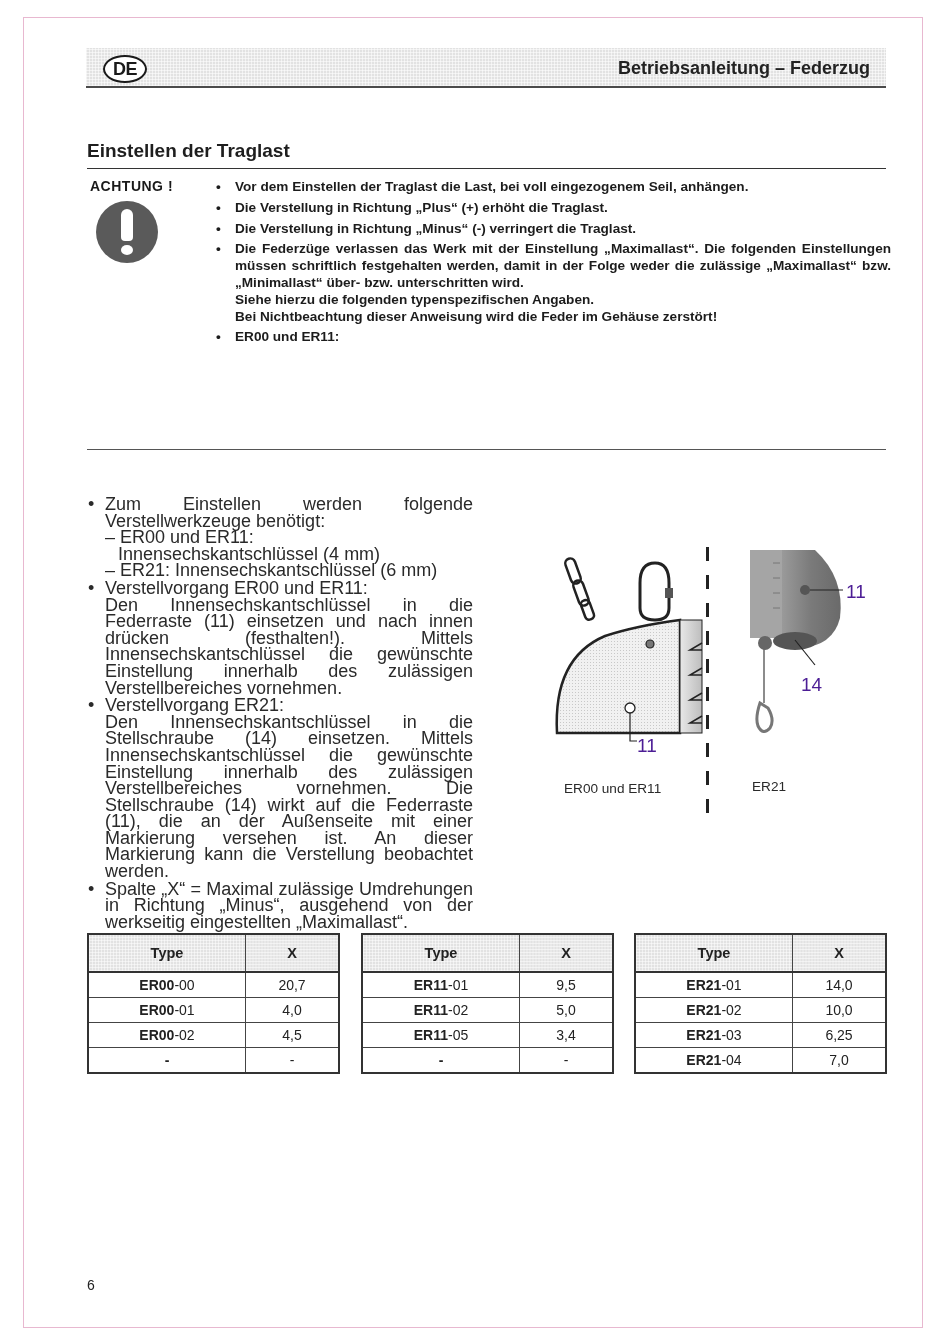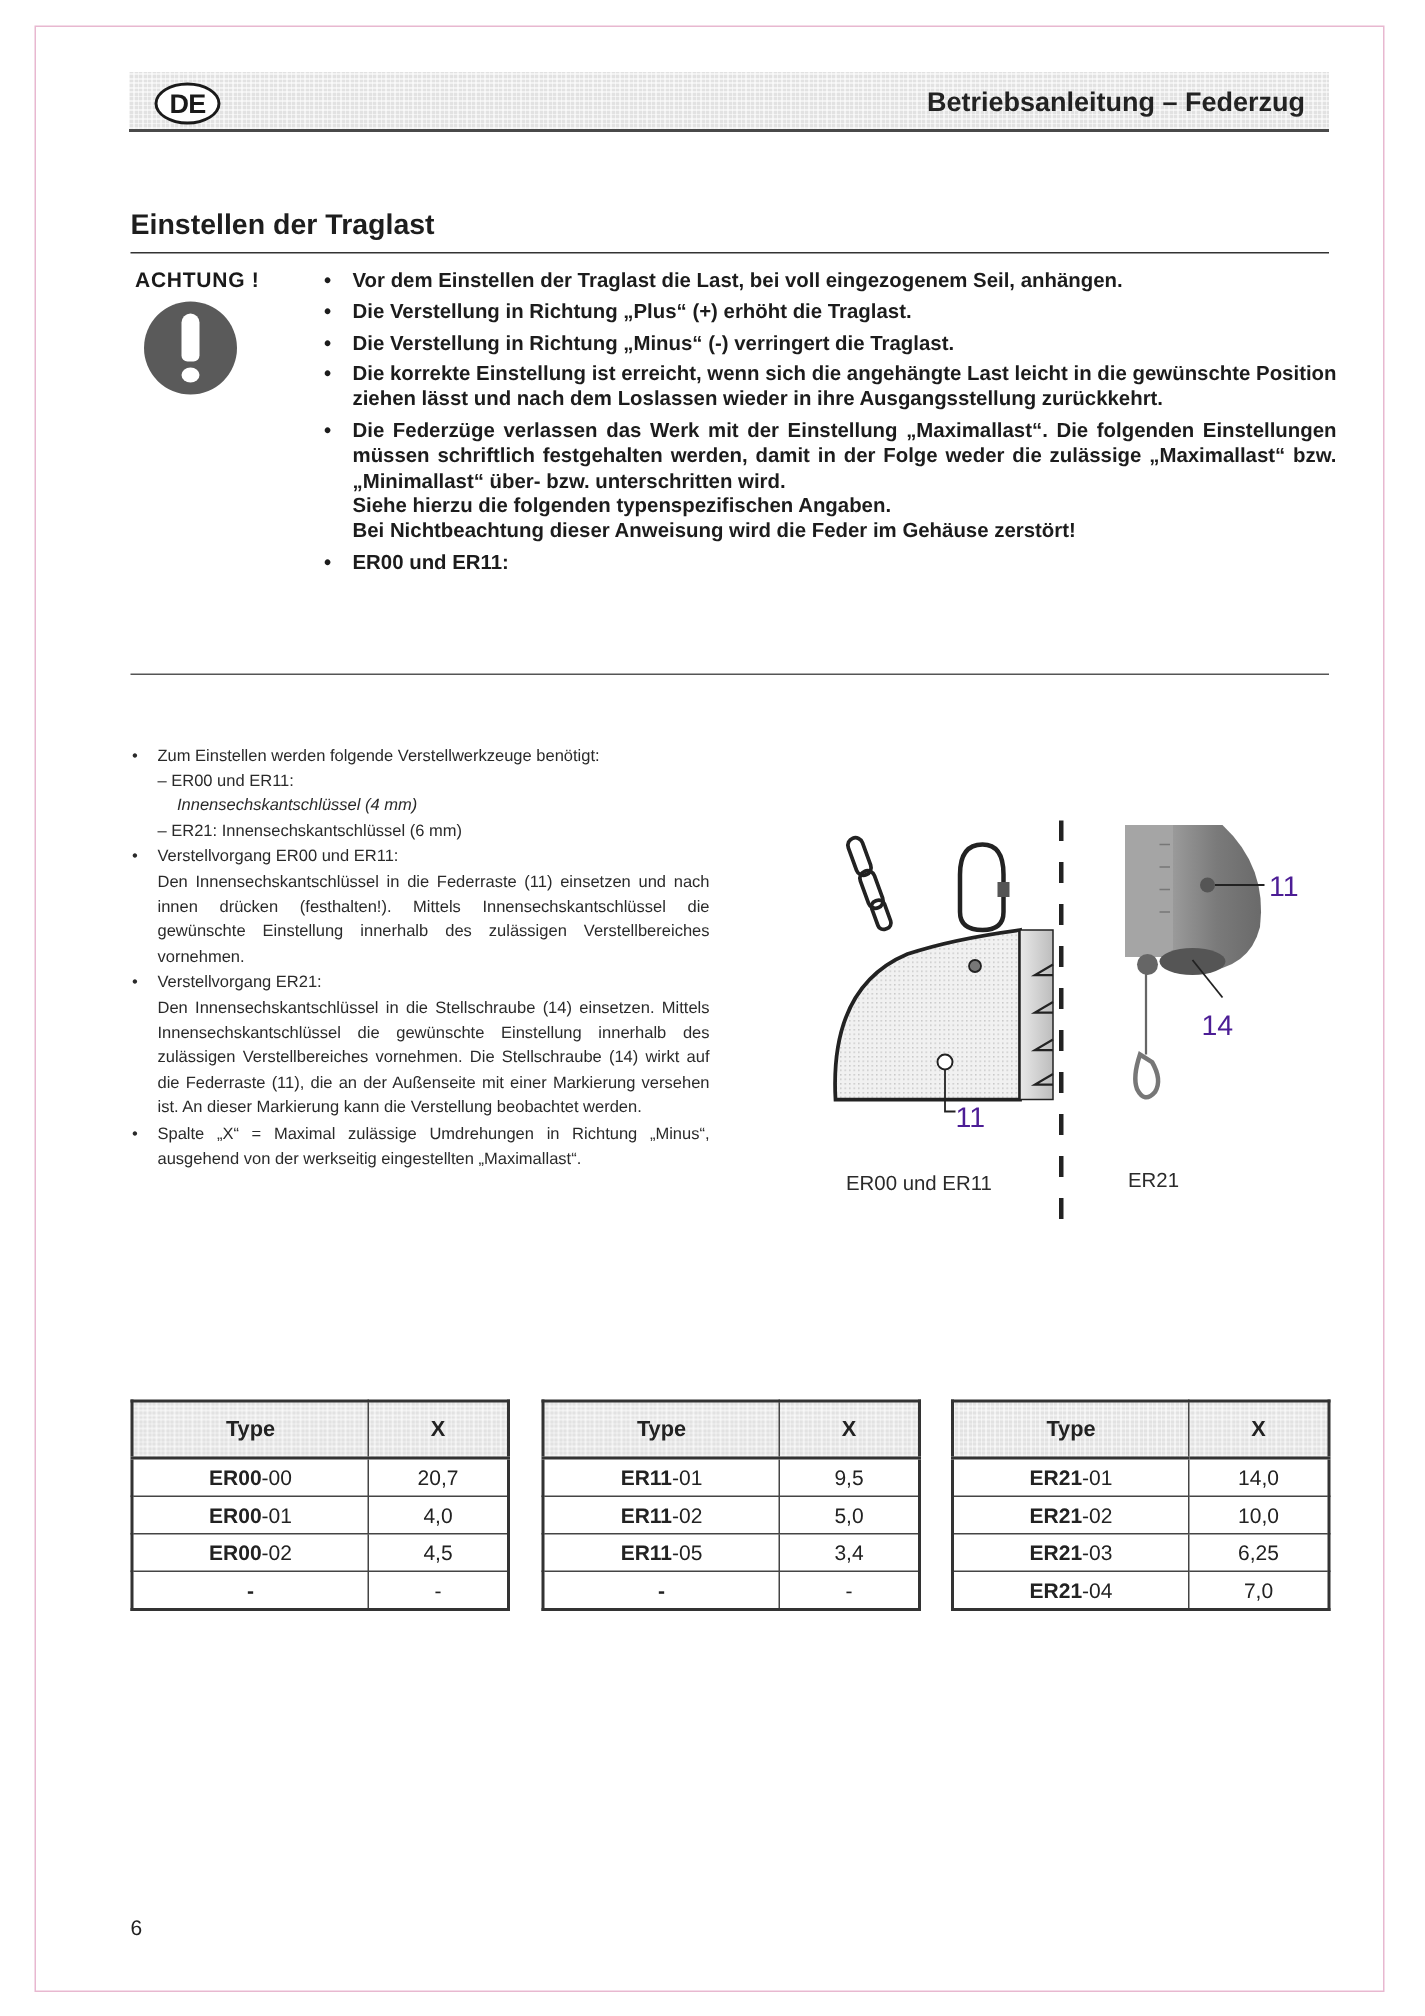--- a/index.html
+++ b/index.html
@@ -31,25 +31,25 @@
                     background: #fff; border-radius: 6px 6px 4px 4px; }
   .warn-icon .dot { position: absolute; left: 25px; top: 44px; width: 12px; height: 10px; background: #fff; border-radius: 50%; }
 
   ul.warn-list { position: absolute; left: 208px; top: 174px; width: 678px; margin: 5px; padding: 0; list-style: none;
                  font-size: 13.6px; font-weight: bold; line-height: 16.8px; color: #1c1c1c; }
   ul.warn-list li { position: relative; padding-left: 22px; margin-bottom: 4px; text-align: justify; }
   ul.warn-list li::before { content: "•"; position: absolute; left: 3px; top: 0; }
   .line { display: block; }
 
   ul.body-list { position: absolute; left: 87px; top: 496px; width: 386px; margin: 0; padding: 0; list-style: none;
-                 font-size: 11px; line-height: 16.6px; color: #2a2a2a; }
+                 font-size: 18px; line-height: 16.6px; color: #2a2a2a; }
   ul.body-list li { position: relative; padding-left: 18px; margin-bottom: 1px; text-align: justify; }
   ul.body-list li::before { content: "•"; position: absolute; left: 1px; top: 0; }
   .sub { display: block; }
-  .indent { padding-left: 13px; font-style: italic; }
+  .indent { padding-left: 13px; }
 
   .fig { position: absolute; }
   .fig-left { left: 545px; top: 548px; width: 160px; height: 210px; }
   .fig-right { left: 745px; top: 548px; width: 135px; height: 200px; }
   .dash-divider { position: absolute; left: 706px; top: 547px; width: 3px; height: 270px;
                   background: repeating-linear-gradient(180deg, #222 0 14px, transparent 14px 28px); }
   .caption { position: absolute; font-size: 13.6px; color: #2a2a2a; }
   .cap-left { left: 564px; top: 781px; }
   .cap-right { left: 752px; top: 779px; }
   .callout { position: absolute; font-size: 19px; color: #4c1d95; }
@@ -91,23 +91,20 @@
 
 <ul class="warn-list">
   <li>
     <span class="line">Vor dem Einstellen der Traglast die Last, bei voll eingezogenem Seil, anhängen.</span>
   </li>
   <li>
     <span class="line">Die Verstellung in Richtung „Plus“ (+) erhöht die Traglast.</span>
   </li>
   <li>
     <span class="line">Die Verstellung in Richtung „Minus“ (-) verringert die Traglast.</span>
-  </li>
-  <li>
-    <span class="line">Die korrekte Einstellung ist erreicht, wenn sich die angehängte Last leicht in die gewünschte Position ziehen lässt und nach dem Loslassen wieder in ihre Ausgangsstellung zurückkehrt.</span>
   </li>
   <li>
     <span class="line">Die Federzüge verlassen das Werk mit der Einstellung „Maximallast“. Die folgenden Einstellungen müssen schriftlich festgehalten werden, damit in der Folge weder die zulässige „Maximallast“ bzw. „Minimallast“ über- bzw. unterschritten wird.</span>
     <span class="line">Siehe hierzu die folgenden typenspezifischen Angaben.</span>
     <span class="line">Bei Nichtbeachtung dieser Anweisung wird die Feder im Gehäuse zerstört!</span>
   </li>
   <li>
     <span class="line">ER00 und ER11:</span>
   </li>
 </ul>

